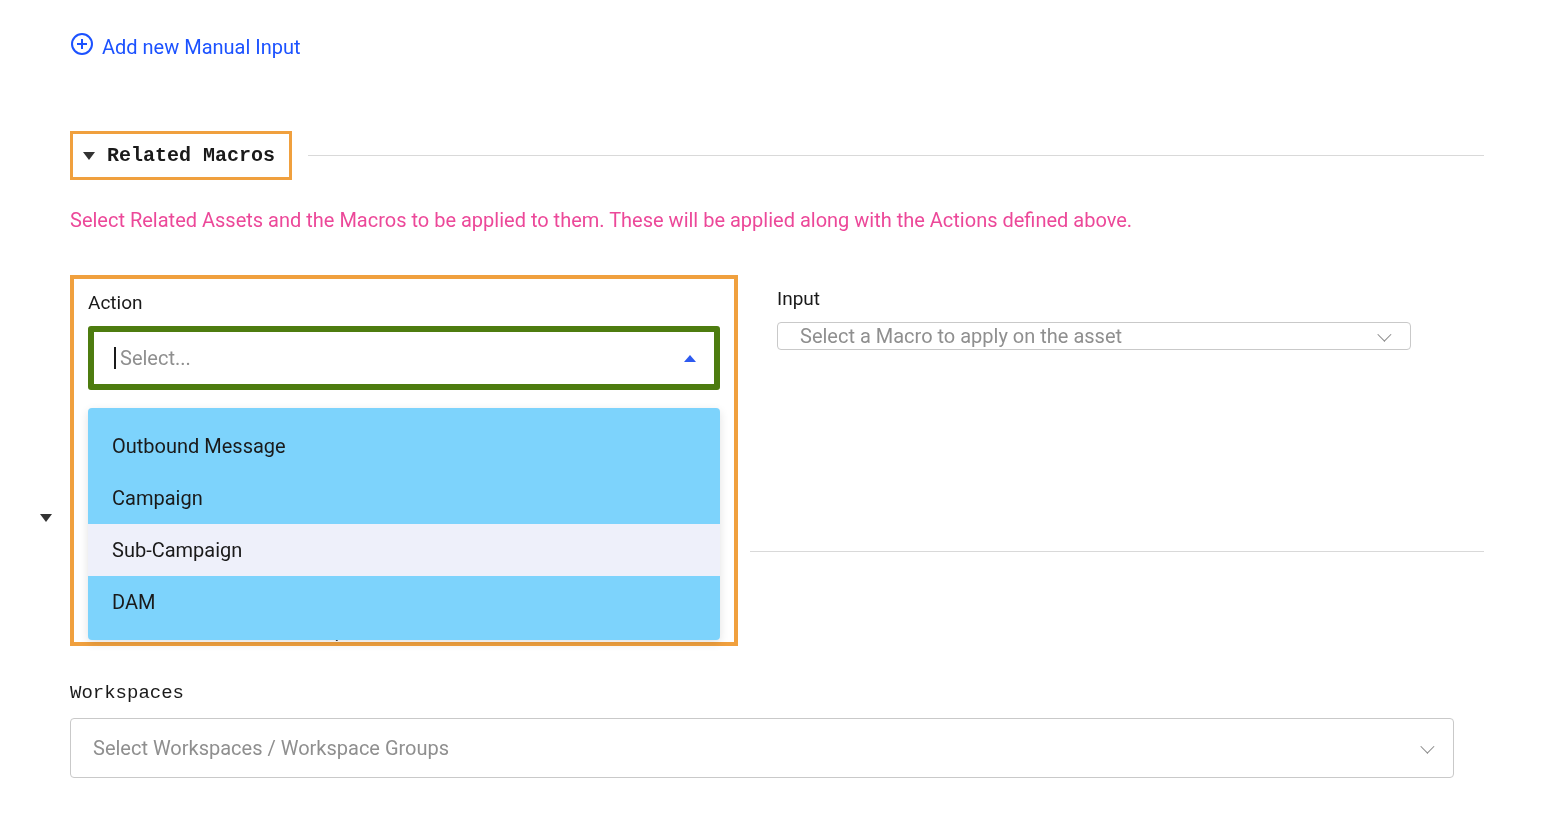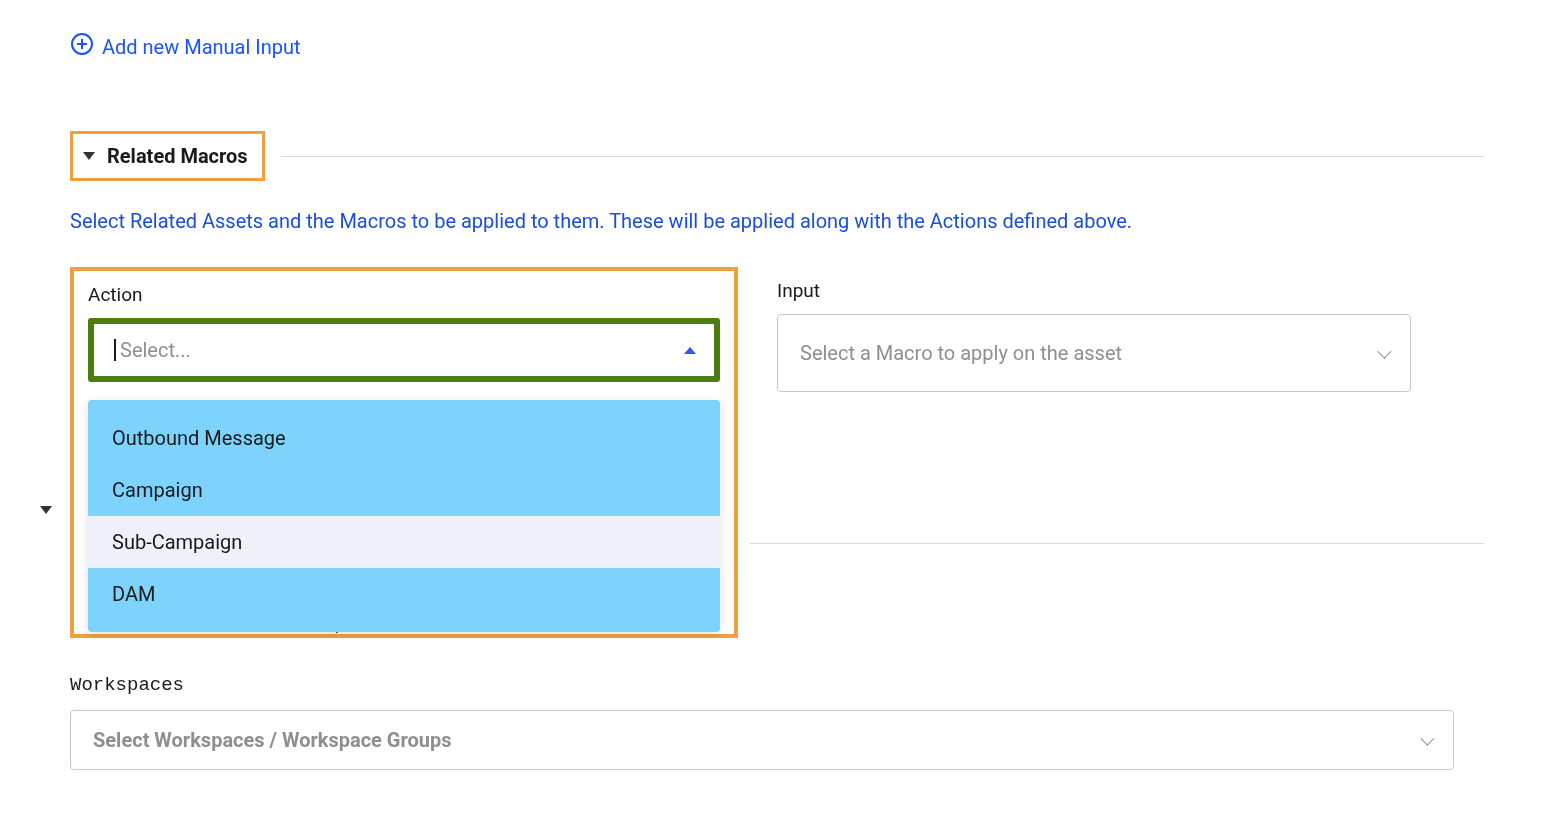--- a/index.html
+++ b/index.html
@@ -37,40 +37,41 @@
     }
     .section-header {
       display: inline-flex;
       align-items: center;
       gap: 10px;
       border: 3px solid #f0a03e;
       padding: 10px 14px 10px 6px;
       background: #fff;
       font-weight: 700;
       font-size: 20px;
+      font-family: Liberation Mono, monospace;
     }
     .caret-down {
       width: 0;
       height: 0;
       border-left: 6px solid transparent;
       border-right: 6px solid transparent;
       border-top: 8px solid #333;
       display: inline-block;
       margin-left: 4px;
       margin-right: 2px;
     }
     .section-divider {
       flex: 1;
       border-top: 1px solid #d9d9d9;
       margin-left: 16px;
     }
     .description {
-      color: #1d4ed8;
-      font-size: 20px;
-      margin-bottom: 34px;
+      color: #ec4899;
+      font-size: 20px;
+      margin-bottom: 43px;
     }
     .highlight-box {
       border: 4px solid #f0a03e;
       padding: 12px 10px 2px 14px;
       position: relative;
       width: 668px;
     }
     .fields-row {
       display: flex;
       gap: 39px;
@@ -114,21 +115,21 @@
       border-left: 6px solid transparent;
       border-right: 6px solid transparent;
       border-bottom: 7px solid #2d5af0;
     }
     .select-closed {
       display: flex;
       align-items: center;
       justify-content: space-between;
       border: 1px solid #c9c9c9;
       border-radius: 4px;
-      padding: 26px 22px;
+      padding: 1px 22px;
       width: 634px;
       background: #fff;
       cursor: pointer;
     }
     .select-closed .placeholder {
       color: #8f8f8f;
       font-size: 20px;
     }
     .chevron-down-thin {
       width: 10px;
@@ -183,21 +184,20 @@
     .workspaces-select {
       display: flex;
       align-items: center;
       justify-content: space-between;
       border: 1px solid #c9c9c9;
       border-radius: 4px;
       padding: 17px 22px;
       width: 1384px;
       background: #fff;
       cursor: pointer;
-      font-weight: bold;
     }
     .workspaces-select .placeholder {
       color: #8f8f8f;
       font-size: 20px;
     }
     .small-caret {
       width: 0;
       height: 0;
       border-left: 6px solid transparent;
       border-right: 6px solid transparent;

